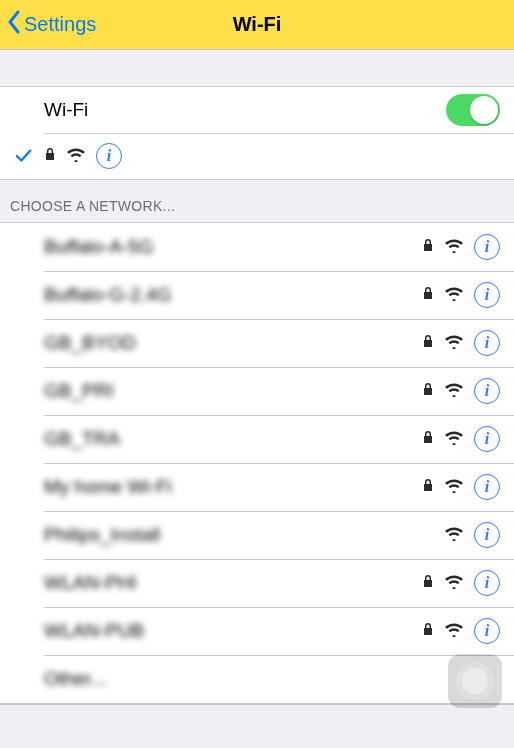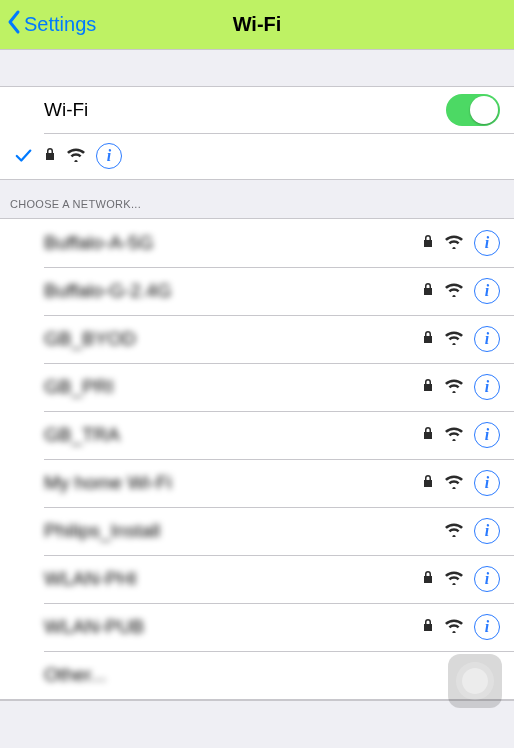--- a/index.html
+++ b/index.html
@@ -1,23 +1,23 @@
 <!DOCTYPE html>
 <html><head>
 <meta charset="utf-8">
 <style>
   * { box-sizing: border-box; margin: 0; padding: 0; }
   html, body { width: 514px; height: 748px; font-family: -apple-system, "Helvetica Neue", Arial, sans-serif; background: #efeff4; color: #000; overflow: hidden; }
-  .navbar { position: relative; height: 50px; background: #bef264; border-bottom: 1px solid #c8c7cc; display: flex; align-items: center; }
+  .navbar { position: relative; height: 50px; background: #fde047; border-bottom: 1px solid #c8c7cc; display: flex; align-items: center; }
   .back { position: absolute; left: 6px; display: flex; align-items: center; color: #007aff; font-size: 20px; cursor: pointer; }
   .back svg { width: 16px; height: 28px; }
   .back-text { margin-left: 2px; }
   .title { margin: 0 auto; font-size: 20px; font-weight: 600; }
   .spacer { height: 36px; }
-  .section-header { font-size: 11px; color: #6d6d72; letter-spacing: .3px; padding: 18px 10px 8px 10px; text-transform: uppercase; }
+  .section-header { font-size: 14px; color: #6d6d72; letter-spacing: .3px; padding: 18px 10px 8px 10px; text-transform: uppercase; }
   .group { background: #fff; border-top: 1px solid #c8c7cc; border-bottom: 1px solid #c8c7cc; }
   .row { display: flex; align-items: center; min-height: 46px; padding: 0 14px 0 44px; position: relative; }
   .row + .row::before { content:""; position:absolute; left:44px; right:0; top:0; height:1px; background:#c8c7cc; }
   .row .label { font-size: 19px; flex: 1; }
   .checkcol { position: absolute; left: 12px; width: 24px; display: flex; justify-content: center; color:#007aff; }
   .checkcol svg { width: 18px; height: 18px; }
   .tail { display:flex; align-items:center; gap: 10px; }
   .lock svg { width: 12px; height: 16px; fill:#2b2b2b; }
   .wifi svg { width: 20px; height: 16px; fill:#2b2b2b; }
   .info { width: 26px; height: 26px; border: 1.5px solid #2b7bff; border-radius: 50%; display:flex; align-items:center; justify-content:center; cursor:pointer; }

